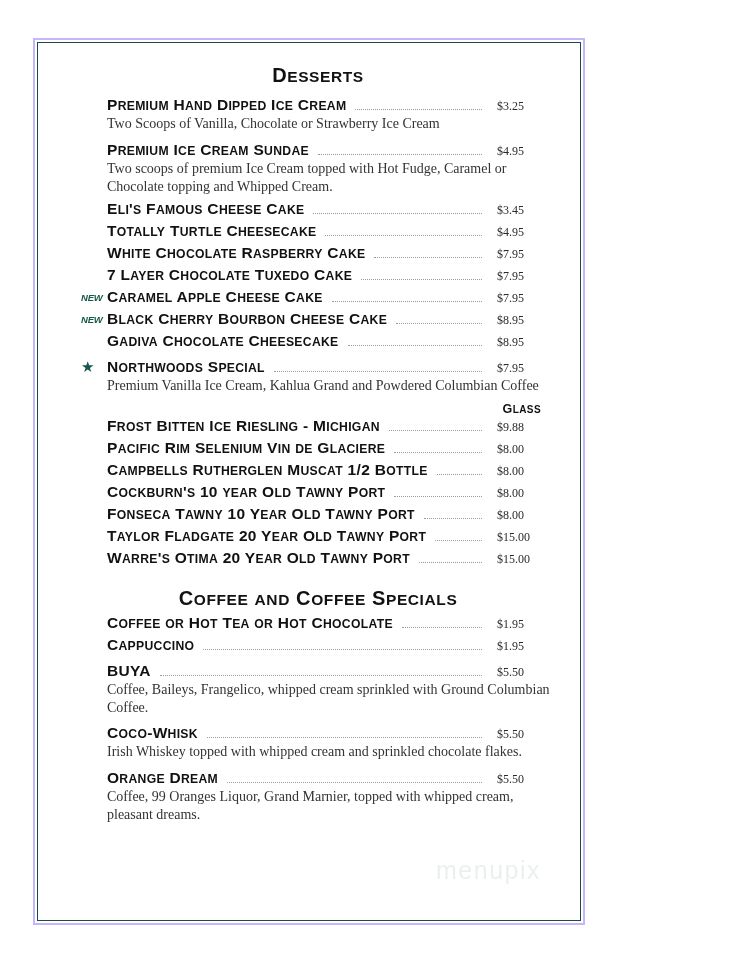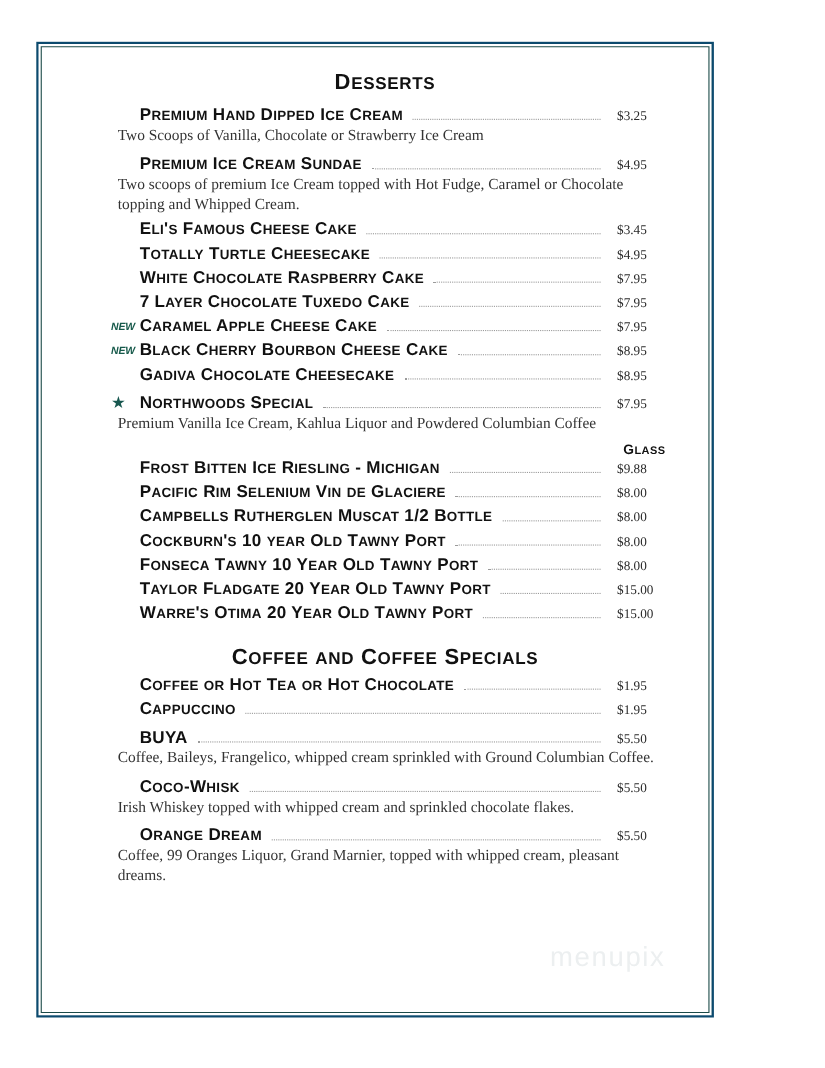--- a/index.html
+++ b/index.html
@@ -12,23 +12,23 @@
     height: 971px;
     font-family: "Liberation Sans", sans-serif;
     position: relative;
     overflow: hidden;
   }
 
   .page-frame {
     position: absolute;
     left: 33px;
     top: 38px;
-    width: 616px;
+    width: 552px;
     height: 887px;
-    border: 2px solid #0c4a6e;
+    border: 2px solid #c4b5fd;
     box-shadow: inset 0 0 0 2px #ffffff, inset 0 0 0 3px #1b4a48;
     background: #ffffff;
     box-sizing: border-box;
   }
 
   .content {
     position: absolute;
     left: 0;
     top: 0;
     width: 100%;
@@ -79,21 +79,20 @@
   }
   .item-row.tight { margin-top: 4px; }
 
   .marker {
     width: 26px;
     flex: 0 0 26px;
     text-align: left;
     line-height: 1;
     position: relative;
     top: -1px;
-    margin-left: 20px;
   }
   .badge-new {
     font-family: "Liberation Sans", sans-serif;
     font-size: 9.5px;
     font-weight: bold;
     font-style: italic;
     color: #16594a;
     letter-spacing: -0.2px;
   }
   .star-icon {
@@ -226,21 +225,21 @@
             <span class="item-name">G<span class="lc">ADIVA</span> C<span class="lc">HOCOLATE</span> C<span class="lc">HEESECAKE</span></span>
             <span class="leader"></span>
             <span class="price">$8.95</span>
           </div>
           <div class="item-row">
             <span class="marker"><span class="star-icon">★</span></span>
             <span class="item-name">N<span class="lc">ORTHWOODS</span> S<span class="lc">PECIAL</span></span>
             <span class="leader"></span>
             <span class="price">$7.95</span>
           </div>
-          <div class="desc">Premium Vanilla Ice Cream, Kahlua Liquor and Powdered Columbian Coffee</div>
+          <div class="desc">Premium Vanilla Ice Cream, Kahlua Grand and Powdered Columbian Coffee</div>
         </div>
       </div>
       <div class="section sec-wines">
         <div class="section-head"><span class="glass-label">G<span class="lc">LASS</span></span></div>
         <div class="items list-wines">
           <div class="item-row tight">
             <span class="marker"></span>
             <span class="item-name">F<span class="lc">ROST</span> B<span class="lc">ITTEN</span> I<span class="lc">CE</span> R<span class="lc">IESLING</span> - M<span class="lc">ICHIGAN</span></span>
             <span class="leader"></span>
             <span class="price">$9.88</span>

